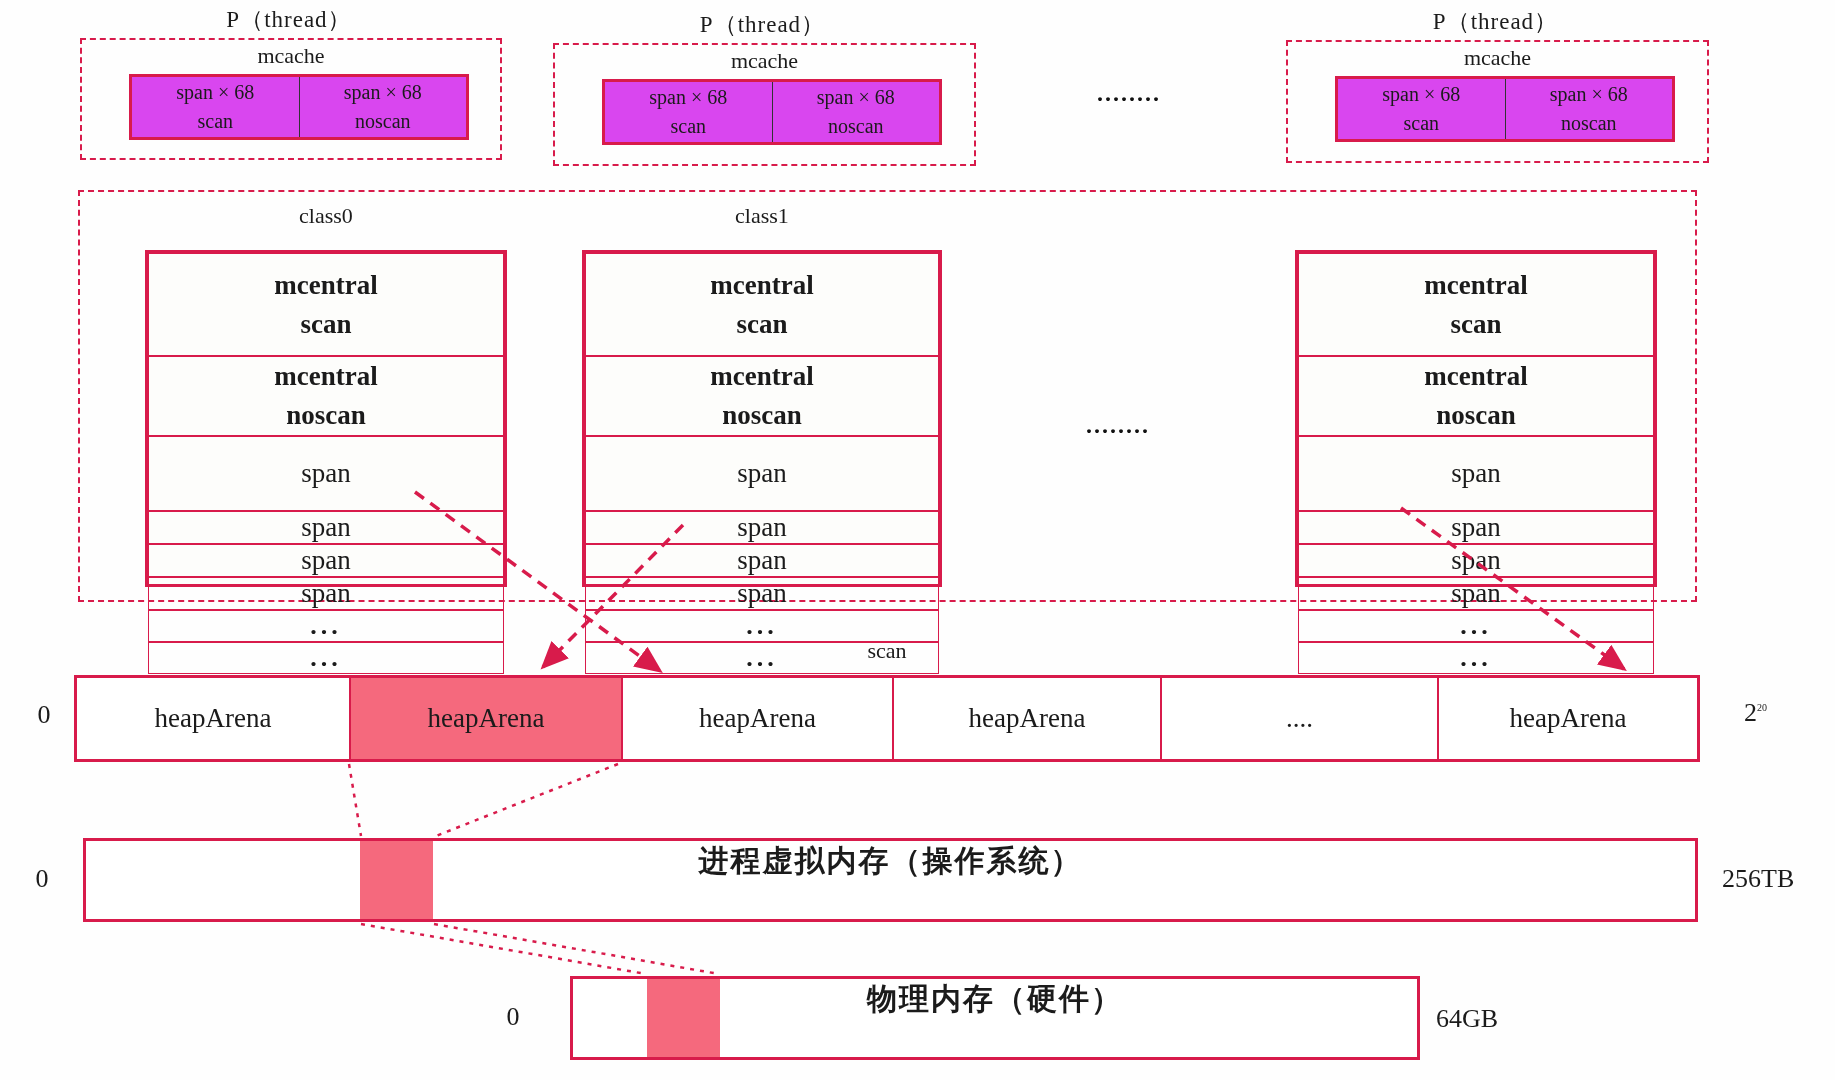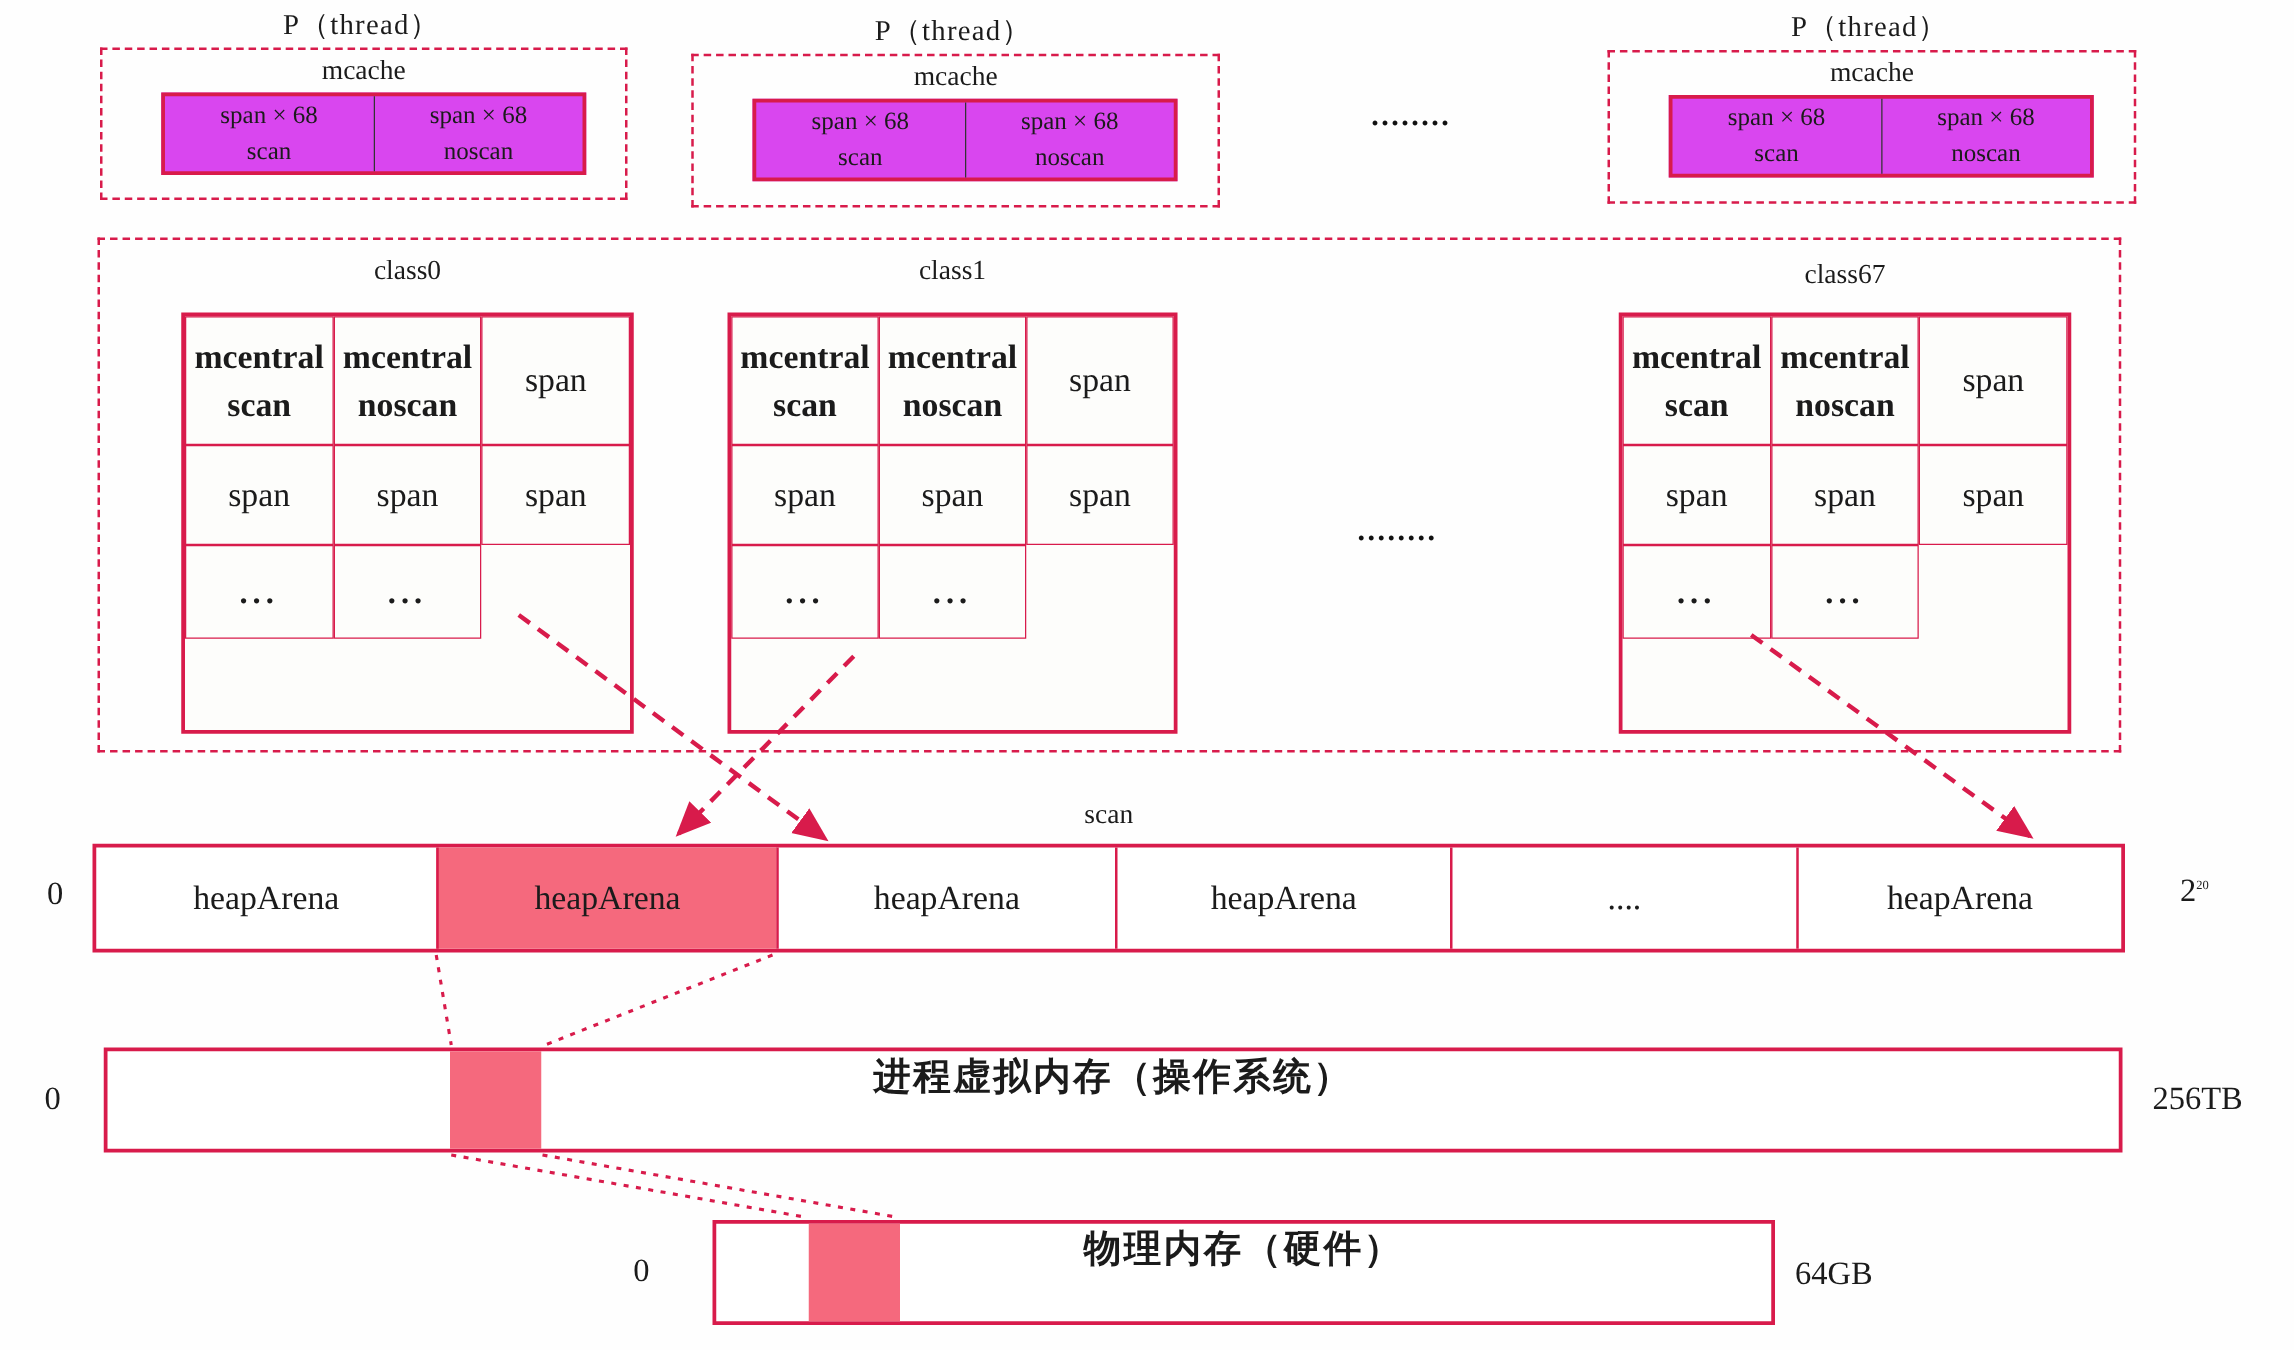--- a/index.html
+++ b/index.html
@@ -16,21 +16,21 @@
   .mcache-table{position:absolute;left:47px;top:34px;width:340px;height:66px;
     border:3px solid #d81b4b;display:flex;box-sizing:border-box;background:#d946ef;}
   .mcache-cell{flex:1 1 50%;display:flex;flex-direction:column;justify-content:center;
     align-items:center;font-size:20px;line-height:29px;}
   .mcache-cell+.mcache-cell{border-left:1.5px solid #333;}
   
   .bigbox{left:78px;top:190px;width:1619px;height:412px;border:2px dashed #d81b4b;box-sizing:border-box;}
   
   .class-title{font-size:22px;}
   .ctable{border:3px solid #d81b4b;box-sizing:border-box;display:grid;
-    grid-template-columns:1fr 1fr 1fr;grid-template-rows:103px 80px 75px 1fr;background:#fdfdfb;}
+    grid-template-columns:1fr;grid-template-rows:103px 80px 75px 1fr;background:#fdfdfb;}
   .ctable .cell{border:1.5px solid #d81b4b;display:flex;flex-direction:column;
     justify-content:center;align-items:center;font-size:27px;}
   .ctable .hdr{font-weight:bold;line-height:39px;}
   .ctable .dots{font-size:26px;letter-spacing:4px;font-weight:bold;}
   
   .gap-dots{font-size:24px;font-weight:bold;letter-spacing:2px;color:#111;}
   
   .mheap-label{font-size:22px;}
   .hrow{display:flex;border:3px solid #d81b4b;box-sizing:border-box;background:#fff;}
   .hcell{display:flex;align-items:center;justify-content:center;font-size:27px;box-sizing:border-box;}
@@ -130,21 +130,20 @@
     <div class="cell">span</div>
     <div class="cell">span</div>
     <div class="cell">span</div>
     <div class="cell">span</div>
     <div class="cell dots">...</div>
     <div class="cell dots">...</div>
   </div>
 
   <div class="abs gap-dots ctr" style="left:1038px;top:412px;width:160px;">........</div>
 
-  <div class="abs class-title ctr" style="left:1295px;top:206px;width:362px;">class67</div>
   <div class="abs ctable" style="left:1295px;top:250px;width:362px;height:337px;">
     <div class="cell hdr">
       <span>mcentral</span>
       <span>scan</span>
     </div>
     <div class="cell hdr">
       <span>mcentral</span>
       <span>noscan</span>
     </div>
     <div class="cell">span</div>

